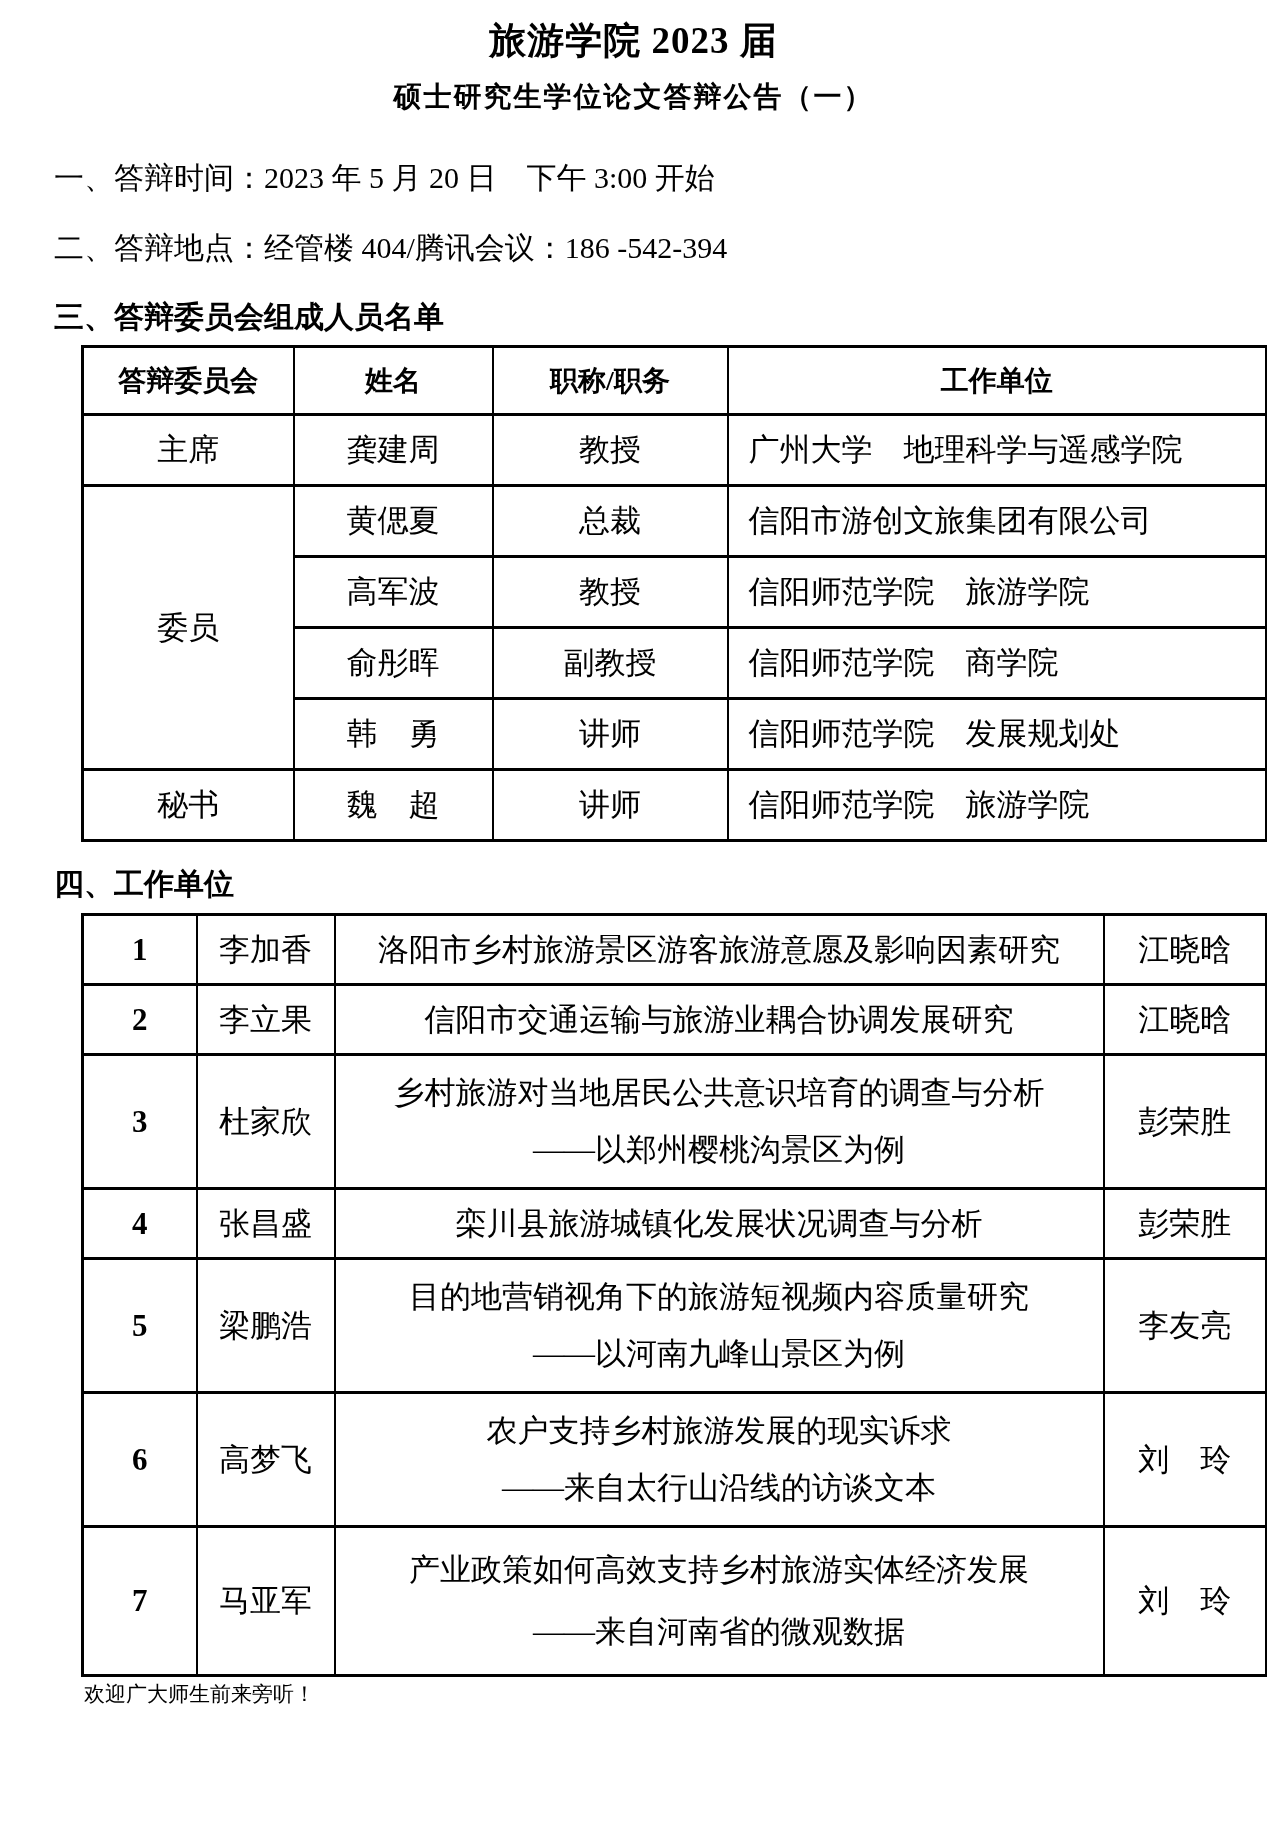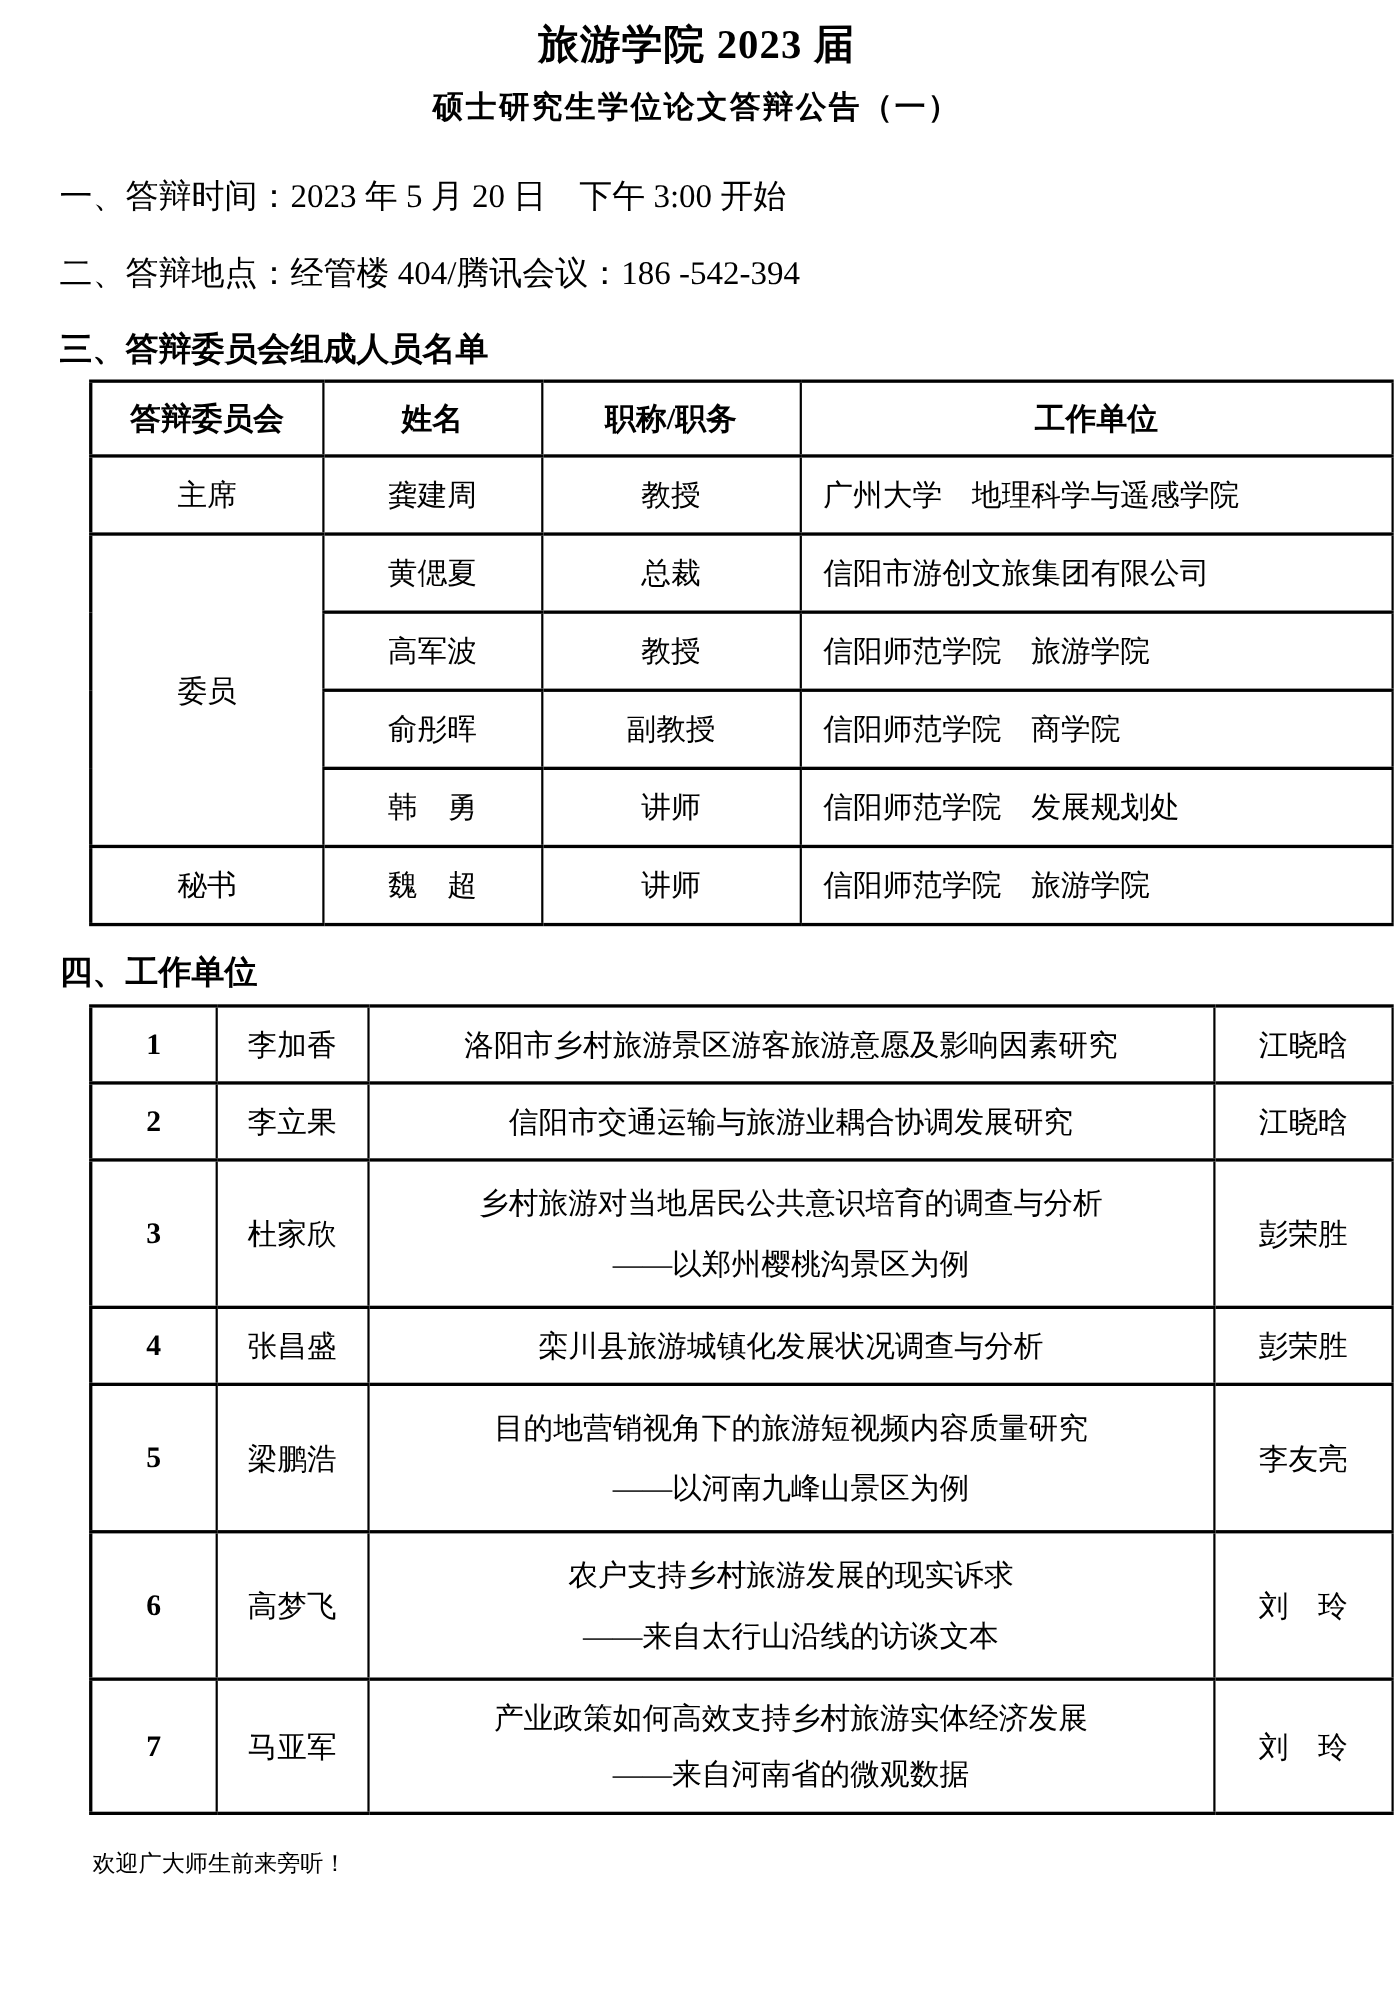--- a/index.html
+++ b/index.html
@@ -19,31 +19,31 @@
   #heading-thesis{top:864px;font-weight:700}
   table{
     border-collapse:collapse;table-layout:fixed;
     position:absolute;left:36px;width:1184px;
     border:3px solid #000;
     margin-left:45px;
   }
   th,td{
     border:2px solid #000;border-top-width:3px;border-bottom-width:3px;
     text-align:center;vertical-align:middle;
-    font-size:27px;padding:0;overflow:hidden;white-space:nowrap;
+    font-size:31px;padding:0;overflow:hidden;white-space:nowrap;
   }
   th{font-size:28px;font-weight:700}
   #committee-table{top:345px}
   #thesis-table{top:913px}
   .h68{height:68px}.h71{height:71px}
   .h90{height:90px}.h70{height:70px}.h134{height:134px}.h122{height:122px}
   .org{text-align:left;padding-left:20px}
   .no{font-weight:700}
   .two-line{display:flex;flex-direction:column;justify-content:space-evenly;align-items:center}
-  .tl134{height:130px}.tl122{height:118px}
+  .tl134{height:130px}.tl122{height:146px}
   .footer-note{position:absolute;top:1680px;left:84px;font-size:21px;white-space:nowrap}
 </style>
 </head>
 <body>
 
 <div class="center-line title1">旅游学院 2023 届</div>
 <div class="center-line title2">硕士研究生学位论文答辩公告（一）</div>
 
 <div class="section-line" id="line-time">
   <span class="lbl">一、答辩时间：</span><span>2023 年 5 月 20 日　下午 3:00 开始</span>

